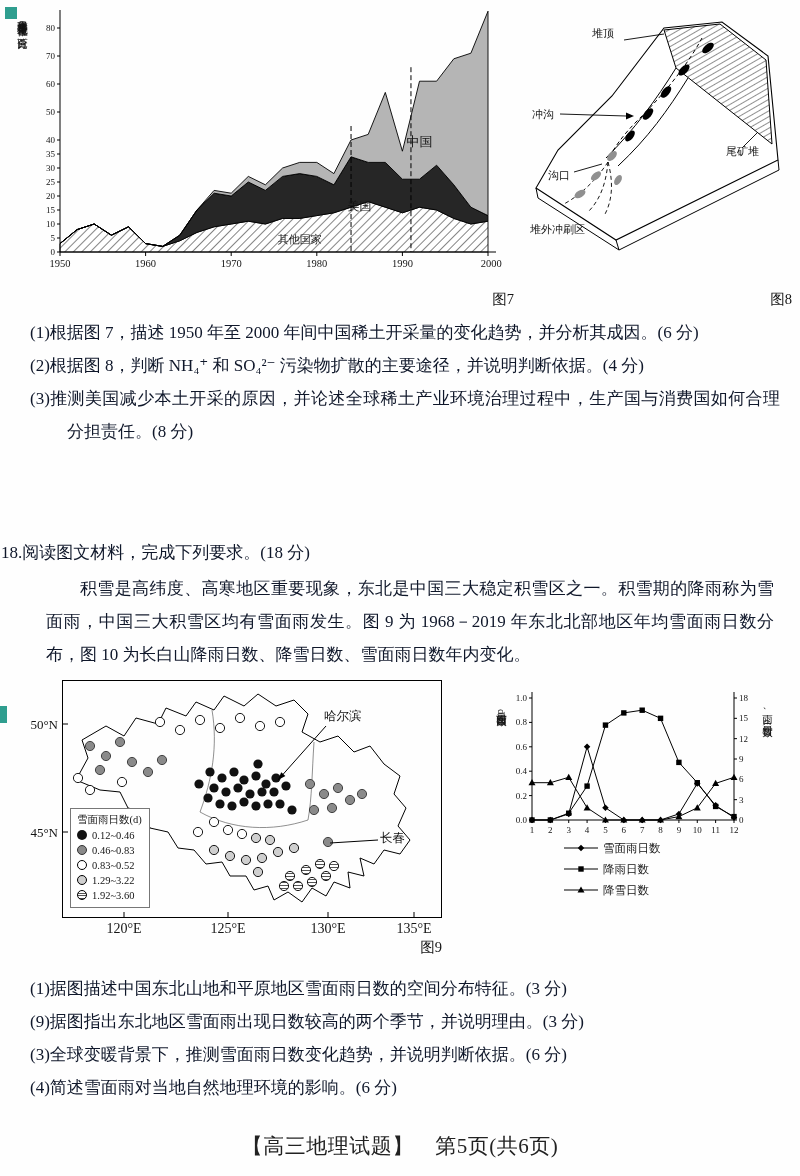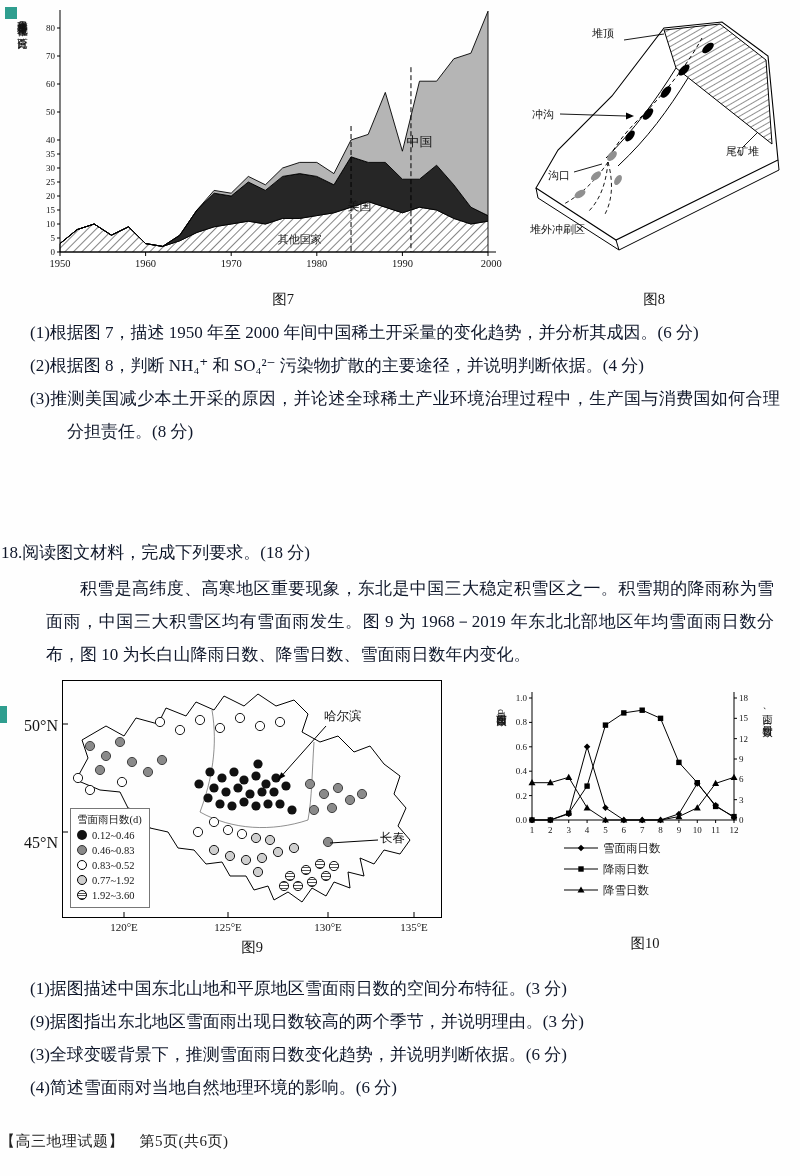--- a/index.html
+++ b/index.html
@@ -4,21 +4,21 @@
 <style>
   *{margin:0;padding:0;box-sizing:border-box}
   html,body{background:#e8e8e8}
   body{font-family:"Liberation Serif","DejaVu Serif",serif;color:#141414}
   .page{position:relative;width:800px;height:1176px;background:#fefefe;margin:0 auto;overflow:hidden}
   .artifact{position:absolute;background:#2f9e8f}
   .artifact-1{left:5px;top:7px;width:12px;height:12px}
   .artifact-2{left:0;top:706px;width:7px;height:17px}
 
   svg text{font-family:"Liberation Serif","DejaVu Serif",serif;fill:#141414}
-  .caption{font-size:14.5px;text-align:center;color:#141414}
+  .caption{font-size:14.5px;text-align:right;color:#141414}
 
   
   .fig7{position:absolute;left:12px;top:6px;width:502px;height:300px}
   .fig7-ylabel{position:absolute;left:2px;top:6px;height:252px;width:16px;
     writing-mode:vertical-rl;font-size:10.5px;letter-spacing:.5px;line-height:16px}
   .fig7 svg{position:absolute;left:18px;top:0}
   .fig7-caption{position:absolute;left:0;top:284px;width:100%;padding-left:40px}
 
   
   .fig8{position:absolute;left:516px;top:8px;width:280px;height:298px}
@@ -36,24 +36,24 @@
   .q{font-size:17px;line-height:33px;color:#0f172a}
   .qblock-a{position:absolute;left:30px;top:316px;width:750px}
   .hang{padding-left:37px;text-indent:-37px;text-align:justify}
   .q18head{position:absolute;left:1px;top:536px;width:770px}
   .q18intro{position:absolute;left:46px;top:572px;width:728px;text-indent:2em;text-align:justify}
   .qblock-b{position:absolute;left:30px;top:972px;width:752px}
 
   
   .fig9{position:absolute;left:62px;top:680px;width:380px;height:286px}
   .fig9 svg{position:absolute;left:0;top:0}
-  .lat{position:absolute;width:34px;text-align:right;font-size:16px}
+  .lat{position:absolute;width:34px;text-align:right;font-size:13px}
   .lat-50{left:-38px;top:37px}
-  .lat-45{left:-38px;top:154px}
-  .lon{position:absolute;width:40px;text-align:center;font-size:11px;top:241px}
+  .lat-45{left:-38px;top:145px}
+  .lon{position:absolute;width:40px;text-align:center;font-size:14px;top:241px}
   .lon-120{left:42px}.lon-125{left:146px}.lon-130{left:246px}.lon-135{left:332px}
   .city{position:absolute;font-size:12.5px;white-space:nowrap}
   .city-harbin{left:262px;top:28px}
   .city-changchun{left:318px;top:150px}
   .f9legend{position:absolute;left:8px;top:128px;background:#fff;border:1px solid #777;
     padding:3px 7px 4px 6px;font-size:10.5px;line-height:15px;white-space:nowrap}
   .f9title{margin-bottom:1px}
   .mk{display:inline-block;width:10px;height:10px;border-radius:50%;margin-right:5px;vertical-align:-1px}
   .mk1{background:#111}
   .mk2{background:#8a8a8a;border:1px solid #333}
@@ -65,21 +65,21 @@
   
   .fig10{position:absolute;left:492px;top:686px;width:306px;height:282px}
   .fig10 svg.plot{position:absolute;left:0;top:0}
   .f10-ylabel{position:absolute;writing-mode:vertical-rl;font-size:10.5px;letter-spacing:.5px}
   .f10-ylabel.left{left:2px;top:20px;height:110px}
   .f10-ylabel.right{left:268px;top:20px;height:110px}
   .f10legend{position:absolute;left:72px;top:152px;font-size:11.5px;line-height:21px}
   .f10row svg{vertical-align:-1px;margin-right:5px}
   .fig10-caption{position:absolute;left:0;top:248px;width:306px}
 
-  .footer{position:absolute;left:0;top:1132px;width:800px;text-align:left;font-size:15px;
+  .footer{position:absolute;left:0;top:1132px;width:800px;text-align:center;font-size:21px;
     color:#222;letter-spacing:.5px}
 </style>
 </head>
 <body>
 
 <div class="page">
 
   <div class="artifact artifact-1"></div>
   <div class="artifact artifact-2"></div>
 
@@ -290,21 +290,21 @@
     <div class="lon lon-125">125°E</div>
     <div class="lon lon-130">130°E</div>
     <div class="lon lon-135">135°E</div>
     <div class="city city-harbin">哈尔滨</div>
     <div class="city city-changchun">长春</div>
     <div class="f9legend">
       <div class="f9title">雪面雨日数(d)</div>
       <div class="f9row"><span class="mk mk1"></span><span>0.12~0.46</span></div>
       <div class="f9row"><span class="mk mk2"></span><span>0.46~0.83</span></div>
       <div class="f9row"><span class="mk mk3"></span><span>0.83~0.52</span></div>
-      <div class="f9row"><span class="mk mk4"></span><span>0.77~1.92</span></div>
+      <div class="f9row"><span class="mk mk4"></span><span>1.29~3.22</span></div>
       <div class="f9row"><span class="mk mk5"></span><span>1.92~3.60</span></div>
     </div>
     <div class="caption fig9-caption">图9</div>
   </div>
 
   <div class="fig10">
     <div class="f10-ylabel left">雪面雨日数（d）</div>
     <svg id="fig10-svg" class="plot" width="306" height="158">
         <line x1="40" y1="6" x2="40" y2="134" stroke="#000" stroke-width="1"></line>
         <line x1="242" y1="6" x2="242" y2="134" stroke="#000" stroke-width="1"></line>
@@ -407,21 +407,20 @@
           </svg><span>雪面雨日数</span></div>
         <div class="f10row"><svg width="34" height="10">
             <line x1="0" y1="5" x2="34" y2="5" stroke="#000" stroke-width="1"></line>
             <rect x="14.3" y="2.3" width="5.4" height="5.4" fill="#000"></rect>
           </svg><span>降雨日数</span></div>
         <div class="f10row"><svg width="34" height="10">
             <line x1="0" y1="5" x2="34" y2="5" stroke="#000" stroke-width="1"></line>
             <path d="M17,1.4L20.5,7.6L13.5,7.6Z" fill="#000"></path>
           </svg><span>降雪日数</span></div>
       </div>
-    <div class="caption fig10-caption">图10</div>
   </div>
 
   <div class="qblock-b">
     <p class="q hang">(1)据图描述中国东北山地和平原地区雪面雨日数的空间分布特征。(3 分)</p>
     <p class="q hang">(9)据图指出东北地区雪面雨出现日数较高的两个季节，并说明理由。(3 分)</p>
     <p class="q hang">(3)全球变暖背景下，推测雪面雨日数变化趋势，并说明判断依据。(6 分)</p>
     <p class="q hang">(4)简述雪面雨对当地自然地理环境的影响。(6 分)</p>
   </div>
 
   <div class="footer">【高三地理试题】　第5页(共6页)</div>

